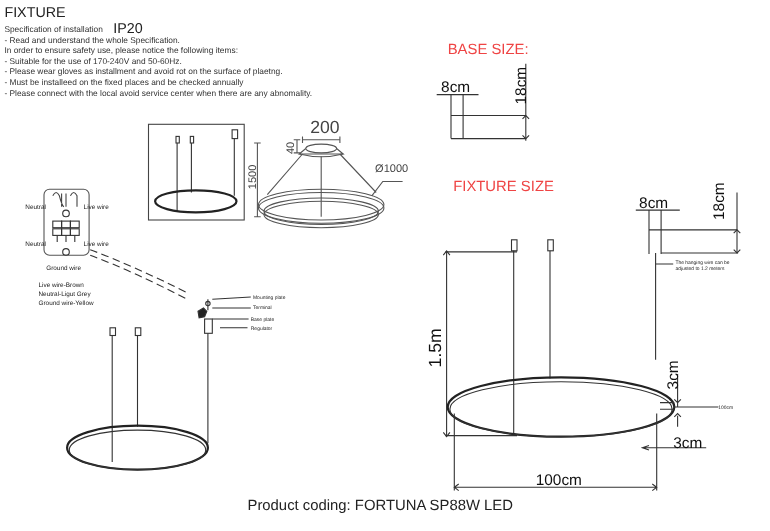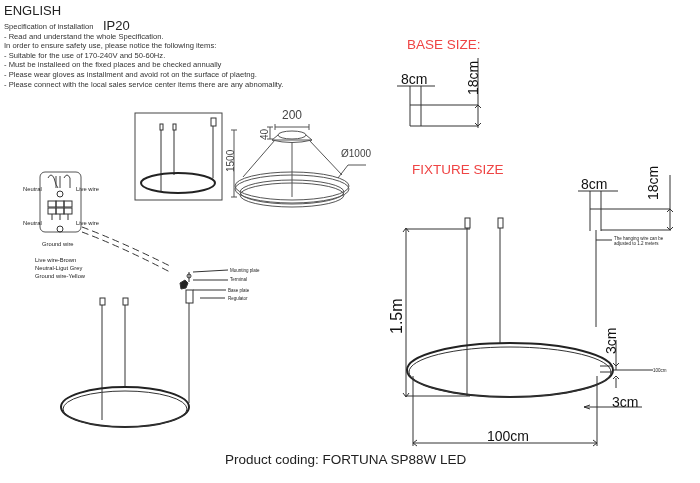--- a/index.html
+++ b/index.html
@@ -12,31 +12,31 @@
   .small{font-size:5.8px;color:#222;white-space:nowrap;}
   .tiny{font-size:4.5px;color:#222;line-height:5px;}
   .dim{font-size:14px;color:#111;}
   .vert{transform:rotate(-90deg);transform-origin:left top;white-space:nowrap;}
   .footer{font-size:13.5px;color:#222;white-space:nowrap;}
   svg{position:absolute;left:0;top:0;}
 </style>
 </head>
 <body>
 
-<div class="abs hdr" style="left:4px;top:3px;">ENGLISH</div>
+<div class="abs hdr" style="left:4px;top:3px;">FIXTURE</div>
 <div class="abs hdr" style="left:103px;top:18px;">IP20</div>
 
 <div class="abs spec" style="left:4px;top:22px;">
   <div>Specification of installation</div>
   <div>- Read and understand the whole Specification.</div>
   <div>In order to ensure safety use, please notice the following items:</div>
   <div>- Suitable for the use of 170-240V and 50-60Hz.</div>
+  <div>- Please wear gloves as installment and avoid rot on the surface of plaetng.</div>
   <div>- Must be installeed on the fixed places and be checked annually</div>
-  <div>- Please wear gloves as installment and avoid rot on the surface of plaetng.</div>
-  <div>- Please connect with the local sales service center items there are any abnomality.</div>
+  <div>- Please connect with the local avoid service center when there are any abnomality.</div>
 </div>
 
 <svg width="700" height="483" viewBox="0 0 700 483">
   <g fill="none" stroke="#333" stroke-width="1">
 
     <g>
       <rect x="40" y="172" width="41" height="60" rx="5" stroke="#555"></rect>
       <path d="M48 178 q3 -6 6 0 q2 8 4 10 M56 176 v12 M60 176 v12 M64 178 q3 -6 6 0 v10" stroke="#444"></path>
       <circle cx="60" cy="194" r="3"></circle>
       <rect x="48" y="201" width="8" height="6"></rect>
@@ -134,21 +134,21 @@
 <div class="abs small" style="left:76px;top:186px;">Live wire</div>
 <div class="abs small" style="left:23px;top:220px;">Neutral</div>
 <div class="abs small" style="left:76px;top:220px;">Live wire</div>
 <div class="abs small" style="left:42px;top:241px;">Ground wire</div>
 <div class="abs small" style="left:35px;top:256px;line-height:8px;">
   <div>Live wire-Brown</div>
   <div>Neutral-Ligut Grey</div>
   <div>Ground wire-Yellow</div>
 </div>
 
-<div class="abs" style="left:282px;top:108px;font-size:12px;color:#444;">200</div>
+<div class="abs" style="left:282px;top:108px;font-size:16px;color:#444;">200</div>
 <div class="abs vert" style="left:259px;top:140px;font-size:10px;color:#444;">40</div>
 <div class="abs vert" style="left:225px;top:172px;font-size:10px;color:#444;">1500</div>
 <div class="abs" style="left:341px;top:148px;font-size:10px;color:#444;">Ø1000</div>
 
 <div class="abs tiny" style="left:230px;top:268px;">Mounting plate</div>
 <div class="abs tiny" style="left:230px;top:277px;">Terminal</div>
 <div class="abs tiny" style="left:228px;top:288px;">Base plate</div>
 <div class="abs tiny" style="left:228px;top:296px;">Regulator</div>
 
 <div class="abs sec-title" style="left:407px;top:37px;">BASE SIZE:</div>

